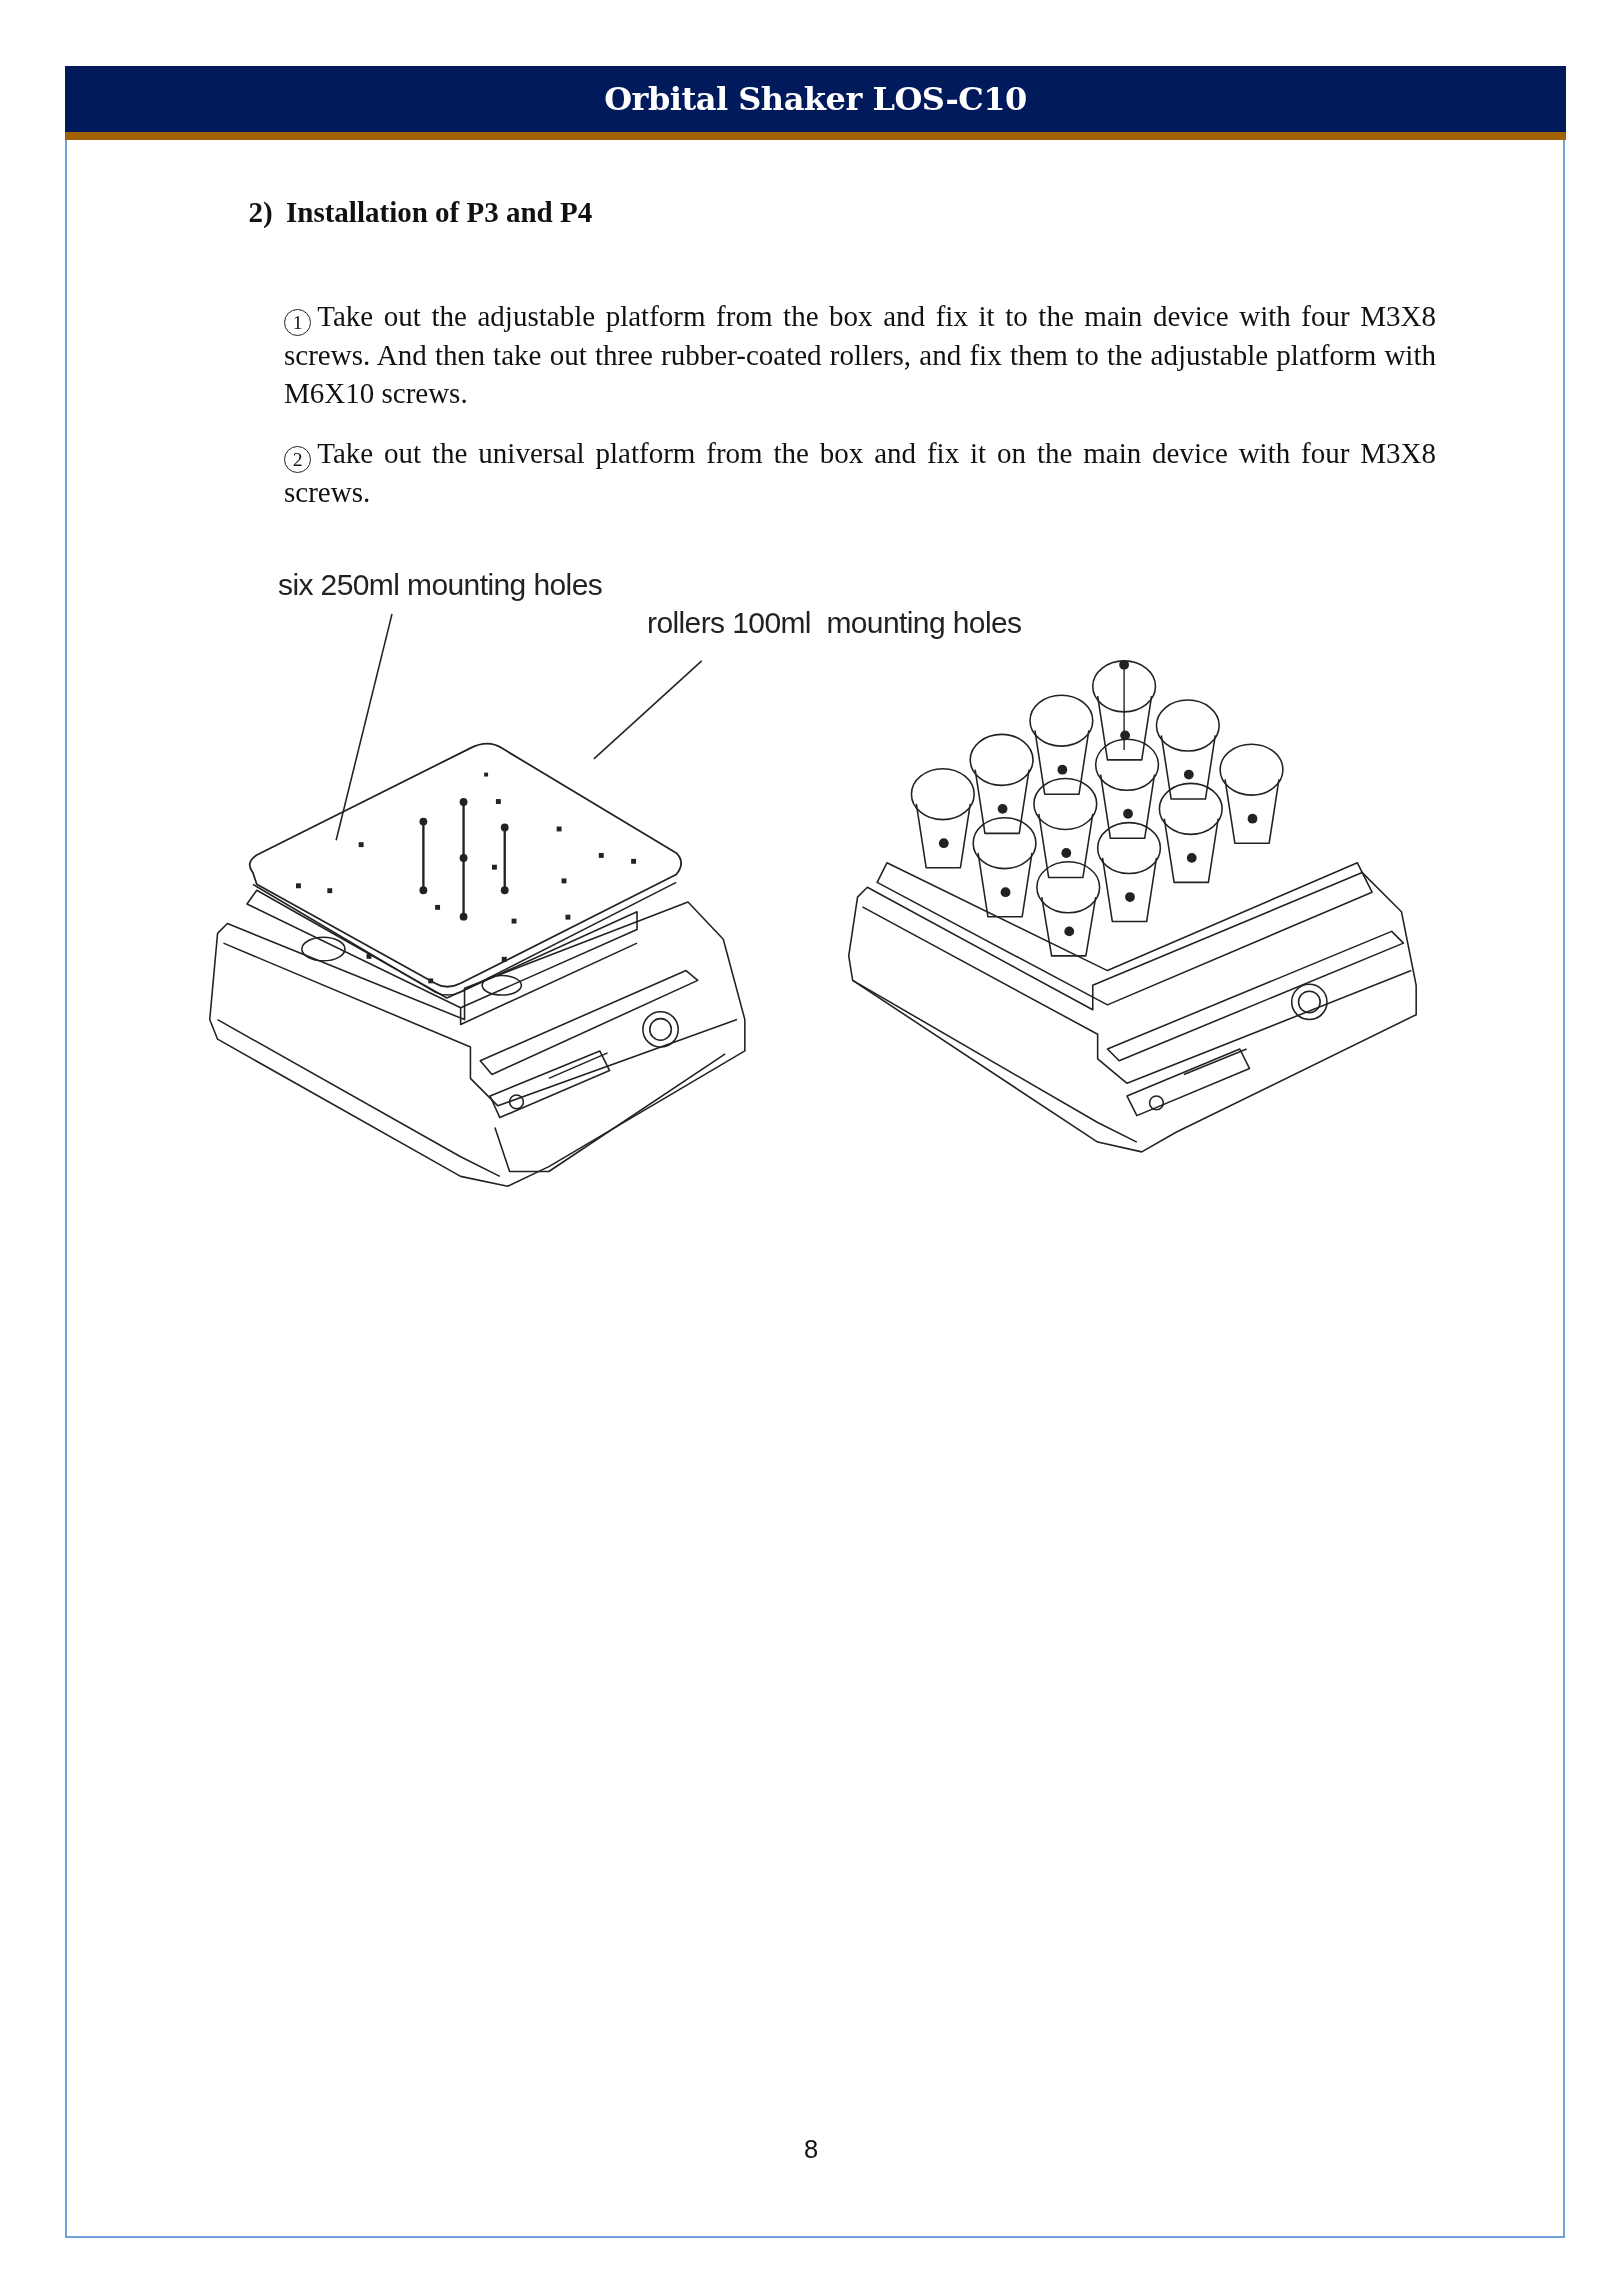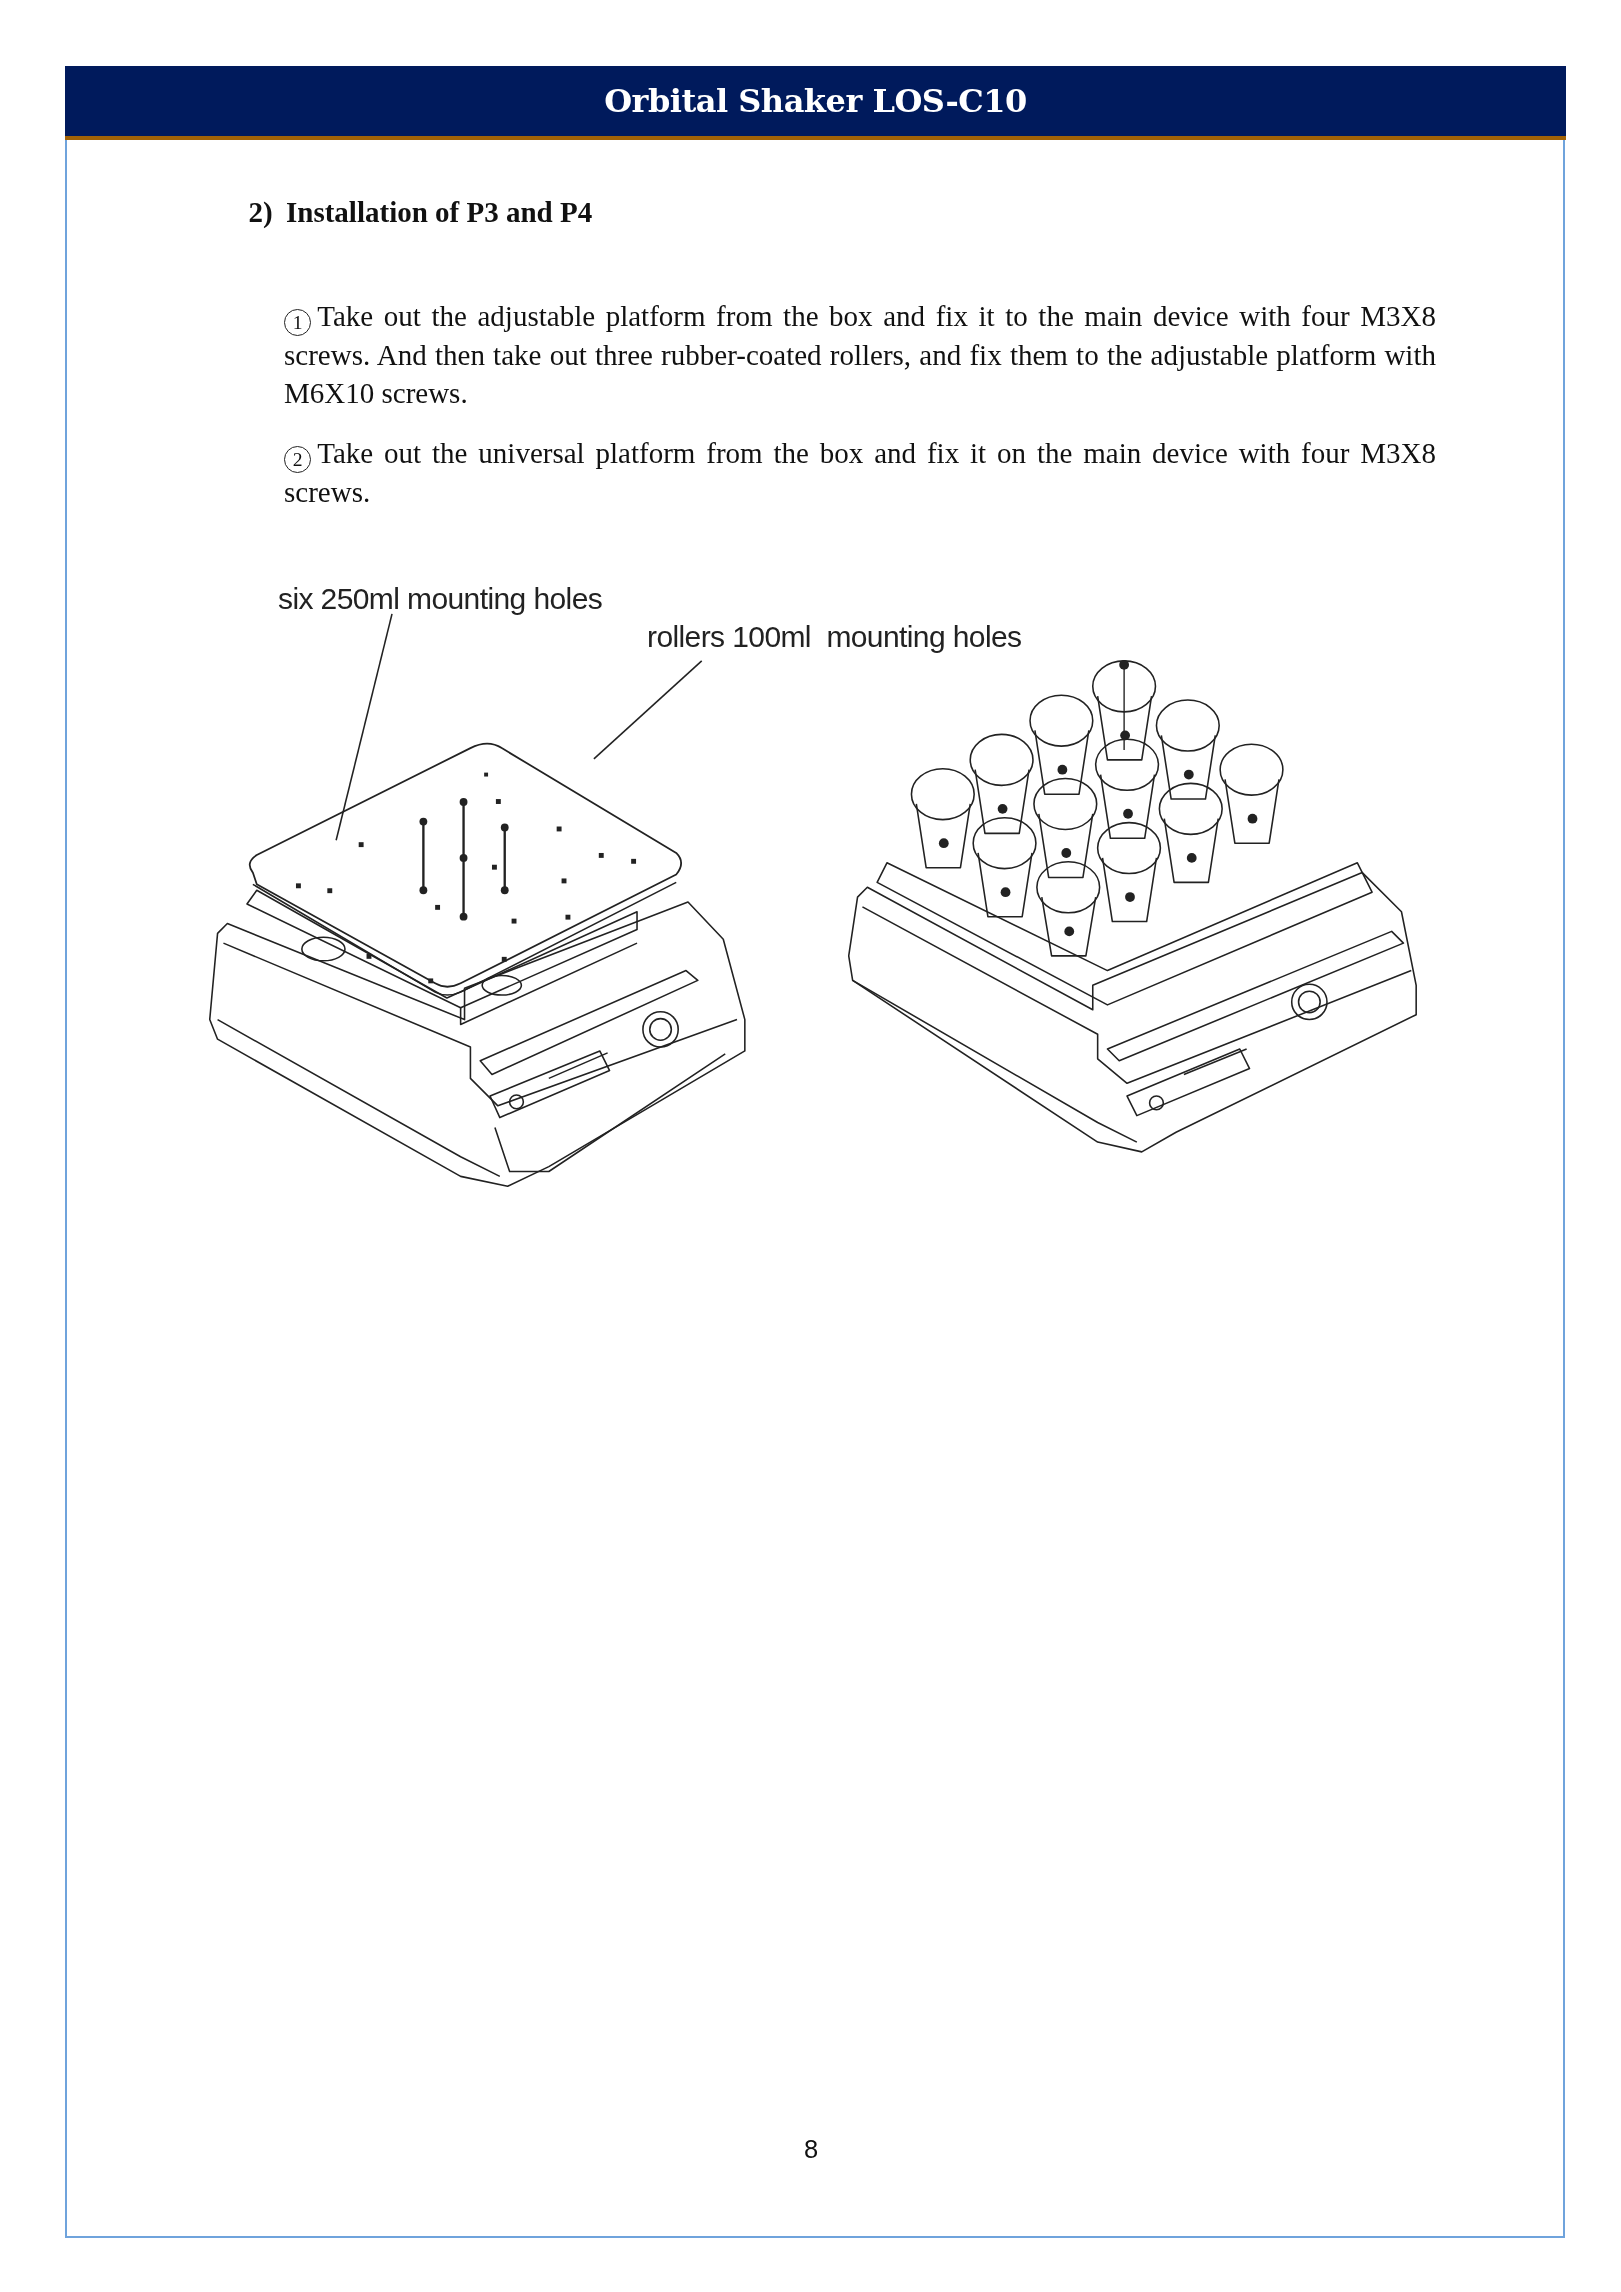--- a/index.html
+++ b/index.html
@@ -3,21 +3,21 @@
 <meta charset="utf-8">
 <style>
   html, body { margin: 0; padding: 0; background: #ffffff; }
   body { width: 1621px; height: 2293px; position: relative; overflow: hidden; }
   .page-frame {
     position: absolute; left: 65px; top: 66px; width: 1500px; height: 2172px;
     border: 2px solid #6fa3dc; box-sizing: border-box;
   }
   .header-bar {
     position: absolute; left: 65px; top: 66px; width: 1501px; height: 74px;
-    background: #001a5c; border-bottom: 4px solid #a16207; box-sizing: border-box;
+    background: #001a5c; border-bottom: 8px solid #a16207; box-sizing: border-box;
     display: flex; align-items: center; justify-content: center;
   }
   .header-title {
     color: #ffffff; font-family: "DejaVu Serif", "Liberation Serif", serif;
     font-weight: bold; font-size: 32px; letter-spacing: -0.5px;
   }
   .section-heading {
     position: absolute; left: 235px; top: 196px;
     font-family: "Liberation Serif", "DejaVu Serif", serif; font-weight: bold; font-size: 29px;
     color: #111;
@@ -31,21 +31,21 @@
   }
   .para .circ {
     display: inline-block; width: 27.4px; height: 27.4px; border: 1.5px solid #222; border-radius: 50%;
     font-size: 19.6px; line-height: 26.5px; text-align: center; box-sizing: border-box;
     vertical-align: -2.9px; margin-right: 5.9px;
   }
   .p1 { top: 297px; }
   .p2 { top: 434px; }
   .fig-label {
     position: absolute; font-family: "Liberation Sans", "DejaVu Sans", sans-serif;
-    font-size: 30px; color: #222; letter-spacing: -0.6px; white-space: pre; margin-top: 14px;
+    font-size: 30px; color: #222; letter-spacing: -0.6px; white-space: pre;
   }
   .label-250 { left: 278px; top: 568px; }
   .label-100 { left: 647px; top: 606px; }
   .figure-svg { position: absolute; left: 0; top: 0; }
   .page-number {
     position: absolute; left: 804px; top: 2135px;
     font-family: "Liberation Sans", "DejaVu Sans", sans-serif; font-size: 25.5px; color: #111;
   }
 </style>
 </head>

